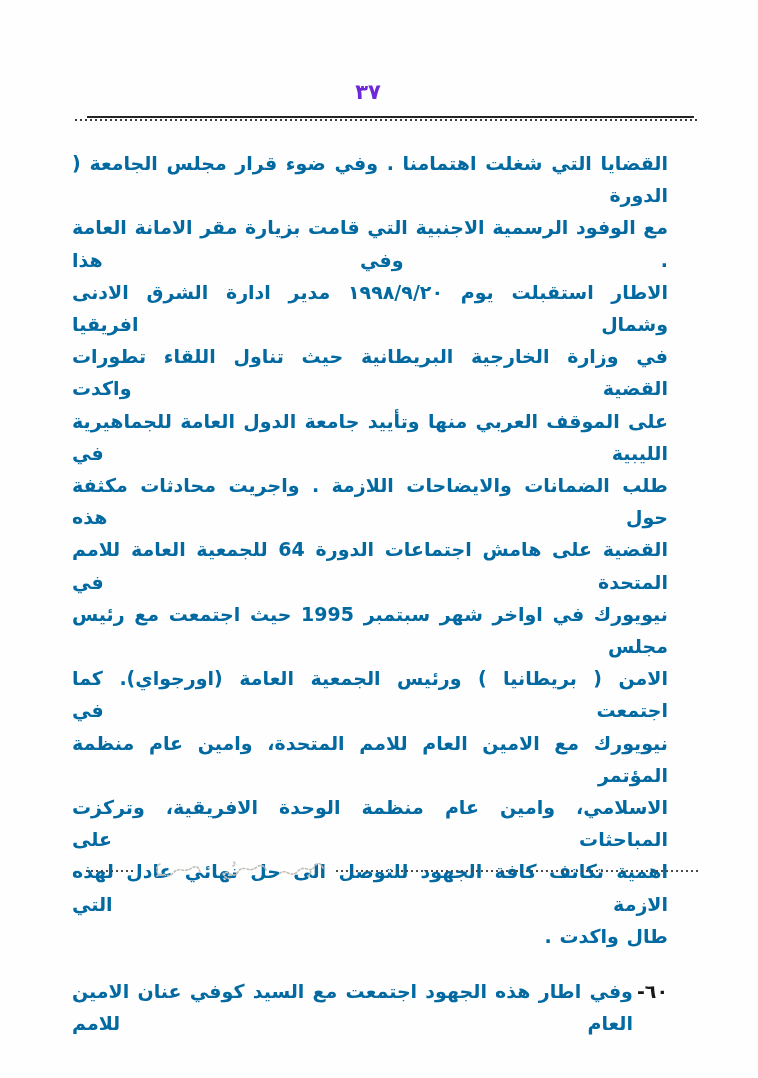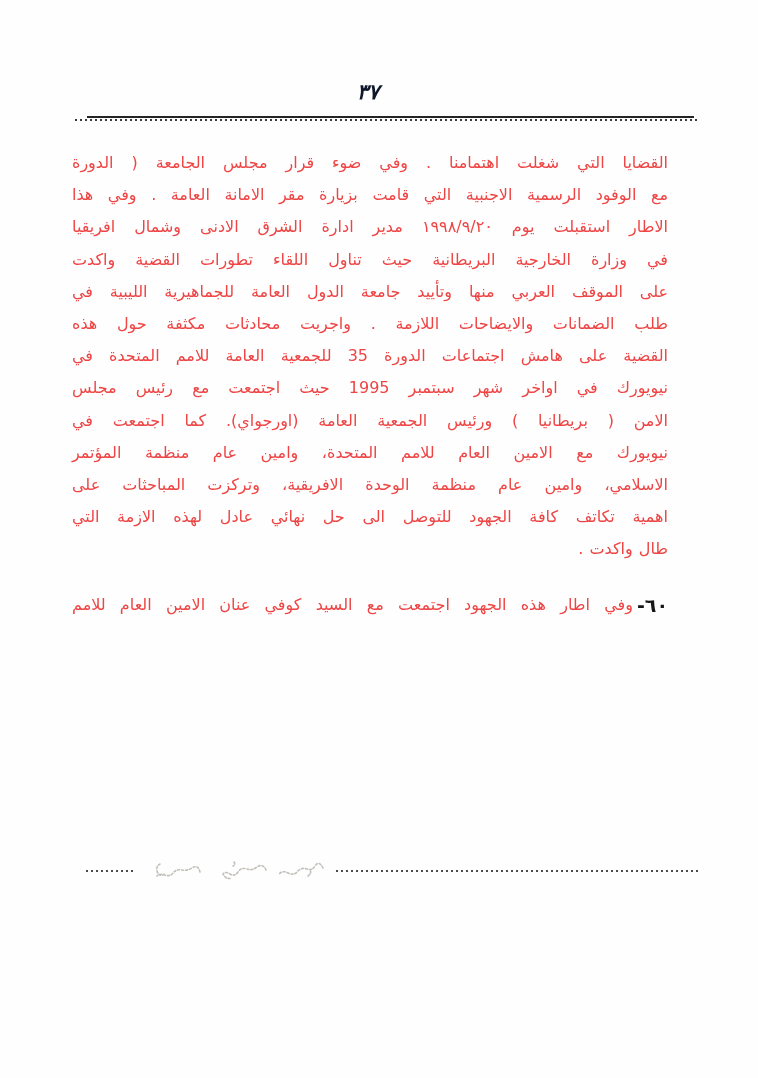--- a/index.html
+++ b/index.html
@@ -12,45 +12,44 @@
     overflow:hidden;
   }
   .page{
     position:absolute;inset:0;background:#fefefe;
   }
   
   .page-number{
     position:absolute;top:80px;left:318px;width:100px;
     text-align:center;
     font-size:21px;font-weight:700;letter-spacing:1px;
-    color:#0f172a;
-    font-style:italic;
+    color:#6d28d9;
   }
   
   .header-rule{position:absolute;top:114px;left:75px;width:623px;height:8px;}
   .header-rule .solid{
     position:absolute;top:2px;left:12px;right:4px;height:2px;background:#242424;
   }
   .header-rule .dots{
     position:absolute;top:5px;left:0;right:0;height:2px;
     background-image:repeating-linear-gradient(90deg,#3a3a3a 0 2px,transparent 2px 5px);
   }
   
   .text-block{
     position:absolute;top:147px;right:90px;left:72px;
     direction:rtl;
   }
   .line{
-    font-size:16px;
-    font-weight:400;
+    font-size:19px;
+    font-weight:700;
     line-height:32.2px;
     text-align:justify;
     text-align-last:justify;
     white-space:normal;
-    color:#ef4444;
+    color:#0369a1;
     letter-spacing:0px;
     word-spacing:1px;
   }
   .line.last{
     text-align-last:right;
   }
   .numbered-item{
     display:flex;
     margin-top:23px;
   }
@@ -92,21 +91,21 @@
 
   <div class="text-block" dir="rtl">
 
     <div>
       <div class="line">القضايا التي شغلت اهتمامنا . وفي ضوء قرار مجلس الجامعة ( الدورة</div>
       <div class="line">مع الوفود الرسمية الاجنبية التي قامت بزيارة مقر الامانة العامة . وفي هذا</div>
       <div class="line">الاطار استقبلت يوم ١٩٩٨/٩/٢٠ مدير ادارة الشرق الادنى وشمال افريقيا</div>
       <div class="line">في وزارة الخارجية البريطانية حيث تناول اللقاء تطورات القضية واكدت</div>
       <div class="line">على الموقف العربي منها وتأييد جامعة الدول العامة للجماهيرية الليبية في</div>
       <div class="line">طلب الضمانات والايضاحات اللازمة . واجريت محادثات مكثفة حول هذه</div>
-      <div class="line">القضية على هامش اجتماعات الدورة 35 للجمعية العامة للامم المتحدة في</div>
+      <div class="line">القضية على هامش اجتماعات الدورة 64 للجمعية العامة للامم المتحدة في</div>
       <div class="line">نيويورك في اواخر شهر سبتمبر 1995 حيث اجتمعت مع رئيس مجلس</div>
       <div class="line">الامن ( بريطانيا ) ورئيس الجمعية العامة (اورجواي). كما اجتمعت في</div>
       <div class="line">نيويورك مع الامين العام للامم المتحدة، وامين عام منظمة المؤتمر</div>
       <div class="line">الاسلامي، وامين عام منظمة الوحدة الافريقية، وتركزت المباحثات على</div>
       <div class="line">اهمية تكاتف كافة الجهود للتوصل الى حل نهائي عادل لهذه الازمة التي</div>
       <div class="line last">طال واكدت .</div>
     </div>
 
     <div class="numbered-item">
       <div class="item-marker">٦٠-</div>

